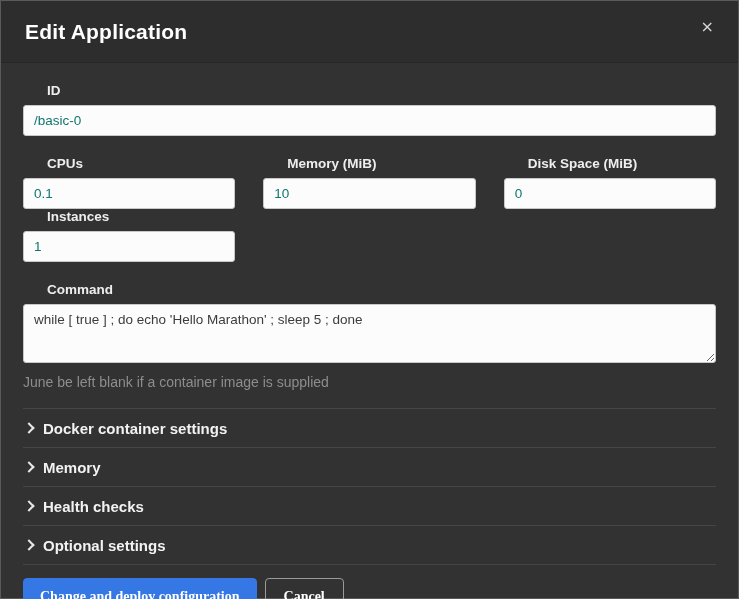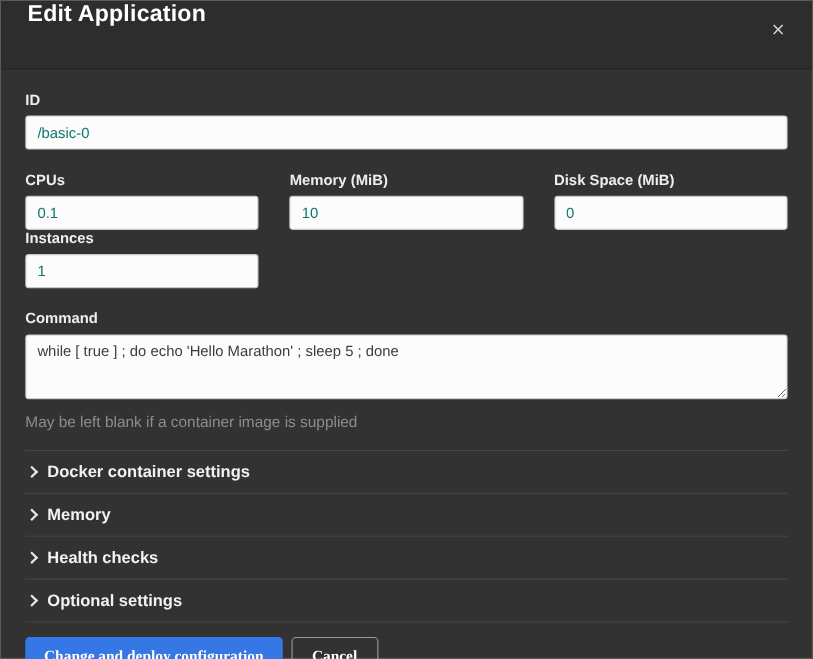--- a/index.html
+++ b/index.html
@@ -17,20 +17,21 @@
     border: 1px solid #5a5a5a;
     display: flex;
     flex-direction: column;
   }
   
   .modal-header {
     background: #2d2d2d;
     height: 62px;
     flex: 0 0 62px;
     display: flex;
+    align-items: center;
     justify-content: space-between;
     padding: 0 20px 0 24px;
     border-bottom: 1px solid #262626;
   }
   .modal-title {
     font-size: 21px;
     font-weight: 600;
     color: #ffffff;
     letter-spacing: 0.2px;
   }
@@ -50,20 +51,21 @@
   .modal-body {
     flex: 1 1 auto;
     padding: 0 22px;
   }
   .field-label {
     display: block;
     font-size: 13.5px;
     font-weight: 700;
     color: #eeeeee;
     margin-bottom: 7px;
+    margin-left: 24px;
   }
   .text-input {
     width: 100%;
     height: 31px;
     background: #fcfcfc;
     border: 1px solid #c8c8c8;
     border-radius: 3px;
     padding: 0 10px;
     font-size: 13.5px;
     color: #0f766e;
@@ -185,21 +187,21 @@
       </div>
       <div>
         <label class="field-label">Instances</label>
         <input class="text-input" type="text" value="1" style="">
       </div>
     </div>
 
     <div class="command-group">
       <label class="field-label">Command</label>
       <textarea class="command-textarea" style="">while [ true ] ; do echo 'Hello Marathon' ; sleep 5 ; done</textarea>
-      <div class="help-text">May be left blank if a container image is supplied</div>
+      <div class="help-text">June be left blank if a container image is supplied</div>
     </div>
 
     <hr class="divider divider-top">
 
     <div class="section-row">
       <span class="chevron"></span>
       <span class="section-label">Docker container settings</span>
     </div>
 
 

